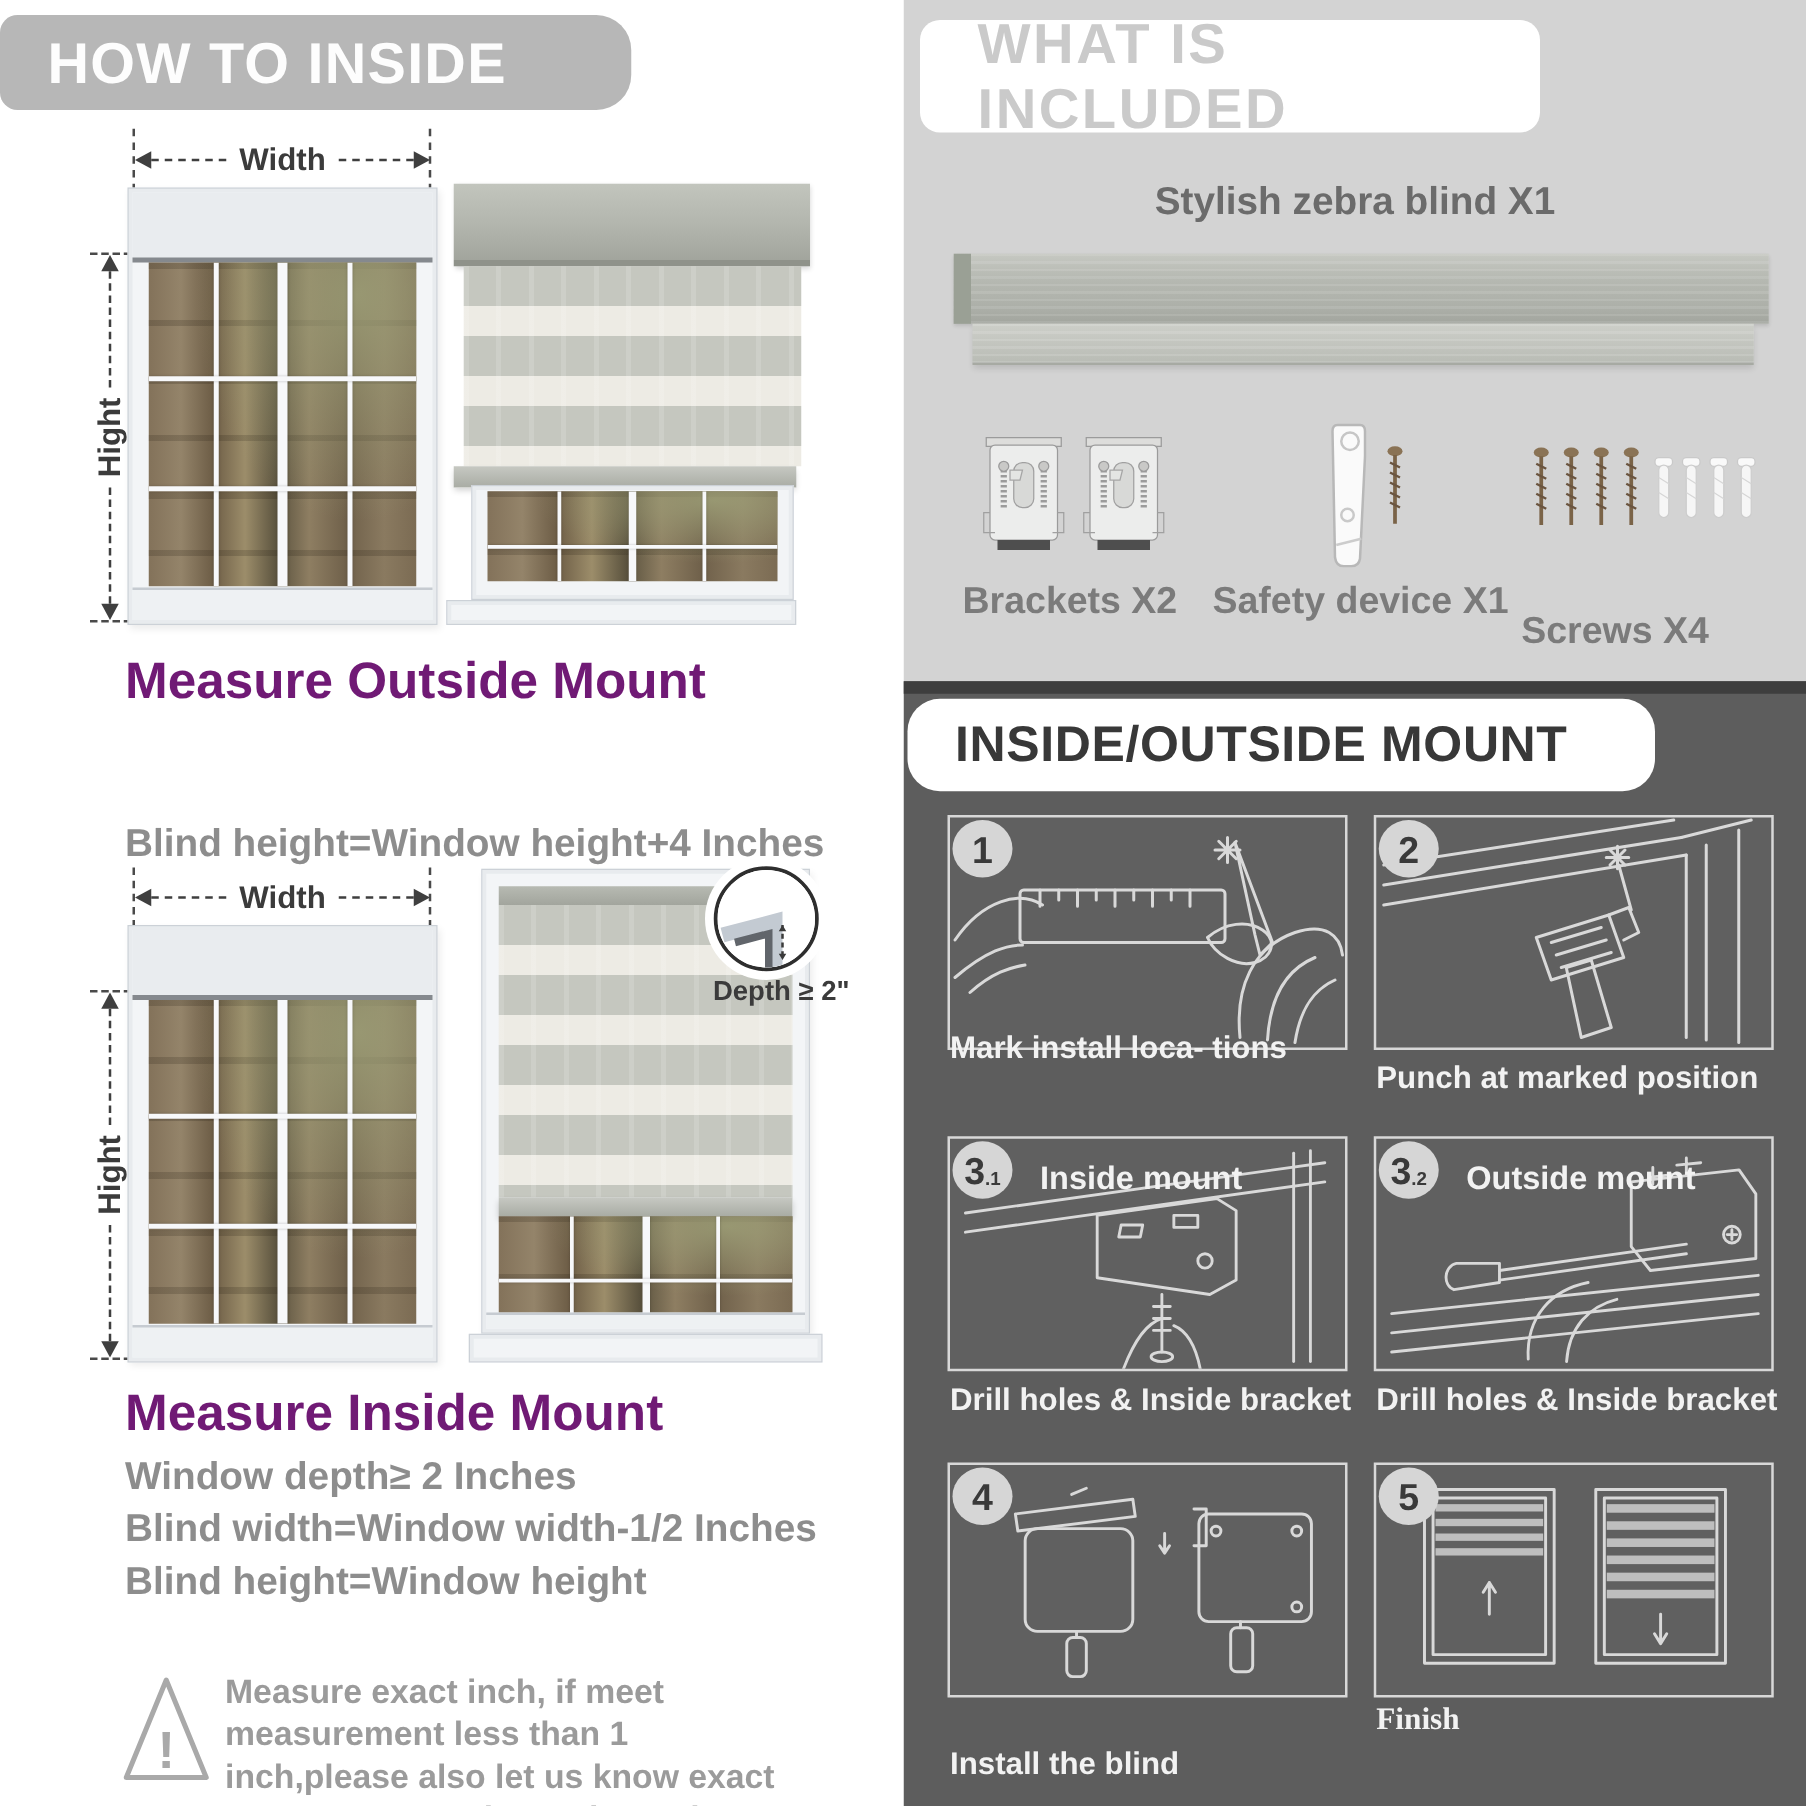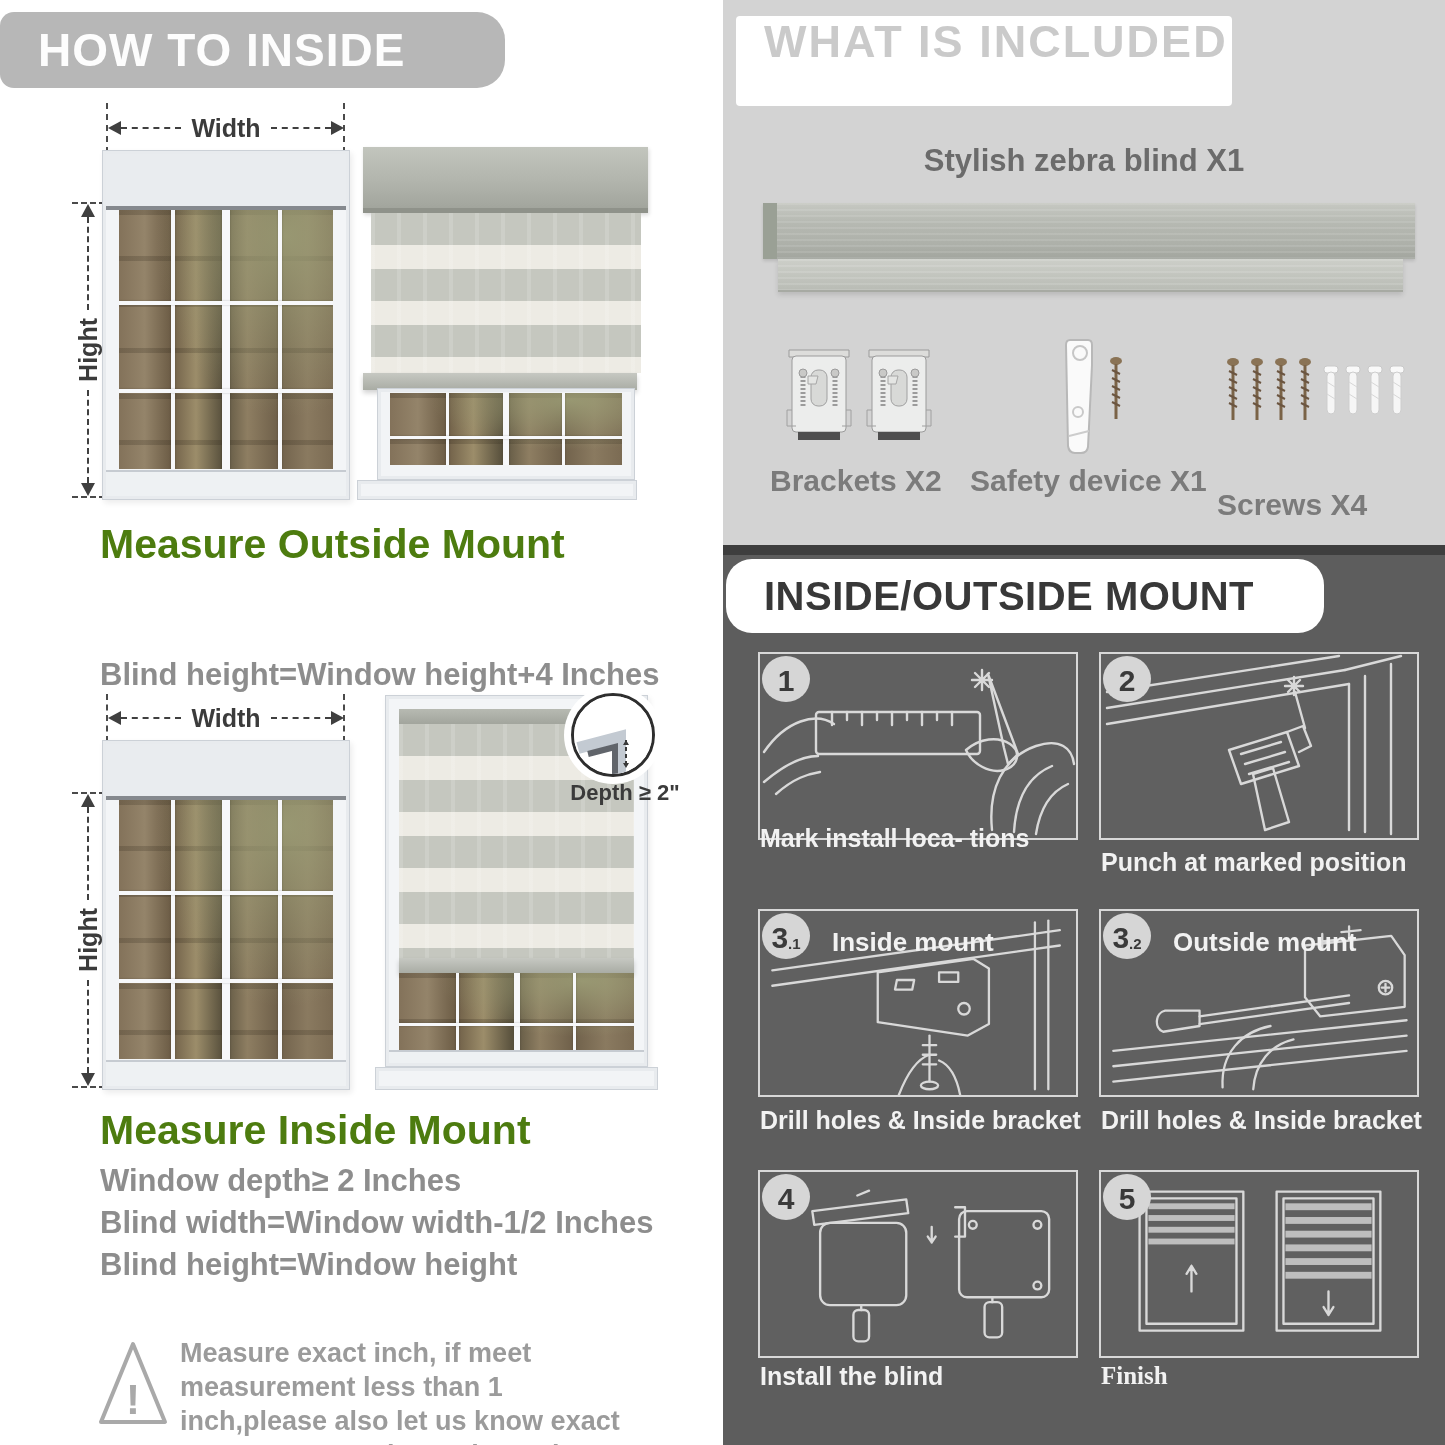--- a/index.html
+++ b/index.html
@@ -11,21 +11,21 @@
   .abs{position:absolute;}
 
   
   .banner-left{
     position:absolute;left:0;top:12px;width:505px;height:76px;
     background:#b7b7b7;border-radius:14px 28px 28px 14px;
     display:flex;align-items:center;padding-left:38px;
     color:#fdfdfd;font-size:46px;font-weight:bold;letter-spacing:1px;
   }
   .sec-title{
-    position:absolute;left:100px;color:#4d7c0f;font-size:41px;font-weight:bold;line-height:1.1;
+    position:absolute;left:100px;color:#701a75;font-size:41px;font-weight:bold;line-height:1.1;
   }
   .formula{
     position:absolute;left:100px;color:#8d8d8d;font-size:31px;font-weight:bold;line-height:1.1;
   }
 
   
   .window{
     position:absolute;background:#f3f5f7;border:1px solid #ccd1d7;
     box-shadow:inset 0 0 0 3px #e8ebee, 2px 3px 6px rgba(0,0,0,0.08);
   }
@@ -97,22 +97,22 @@
 
   
   .note-text{
     position:absolute;left:180px;top:1336px;width:452px;
     color:#9b9b9b;font-size:27px;font-weight:bold;line-height:34px;
   }
 
   
   .panel-top{position:absolute;left:723px;top:0;width:722px;height:545px;background:#d3d3d3;}
   .banner-included{
-    position:absolute;left:736px;top:16px;width:496px;height:90px;background:#ffffff;border-radius:4px;
-    display:flex;align-items:flex-start;padding-left:28px;
+    position:absolute;left:736px;top:16px;width:496px;height:90px;background:#ffffff;border-radius:16px;
+    display:flex;align-items:center;padding-left:46px;
     color:#cacaca;font-size:45px;font-weight:bold;letter-spacing:2px;
   }
   .product-title{
     position:absolute;left:723px;top:143px;width:722px;text-align:center;
     color:#6b6b6b;font-size:31px;font-weight:bold;
   }
   .headrail-main{
     position:absolute;left:763px;top:203px;width:652px;height:56px;
     background:
       linear-gradient(90deg,#9aa095 0 14px, rgba(0,0,0,0) 14px),
@@ -493,21 +493,21 @@
         <circle cx="280" cy="54" r="4"></circle>
         <circle cx="280" cy="116" r="4"></circle>
         <path d="M234,128 v5"></path>
         <rect x="226" y="133" width="18" height="36" rx="5"></rect>
       </g>
     </svg>
     <div class="badge">
       <span class="n">4</span>
     </div>
   </div>
-  <div class="step-caption" style="left:760px;top:1362px;">Install the blind</div>
+  <div class="step-caption" style="left:760px;top:1397px;">Install the blind</div>
 
   <div class="step-card" style="left:1099px;top:1170px;">
     <svg class="step-art" viewBox="0 0 316 188">
       <g class="lineart">
         <rect x="36" y="20" width="106" height="142"></rect>
         <rect x="43" y="27" width="92" height="128"></rect>
       </g>
       <g fill="#cfcfcf" opacity="0.85">
         <rect x="45" y="32" width="88" height="6"></rect>
         <rect x="45" y="44" width="88" height="6"></rect>

